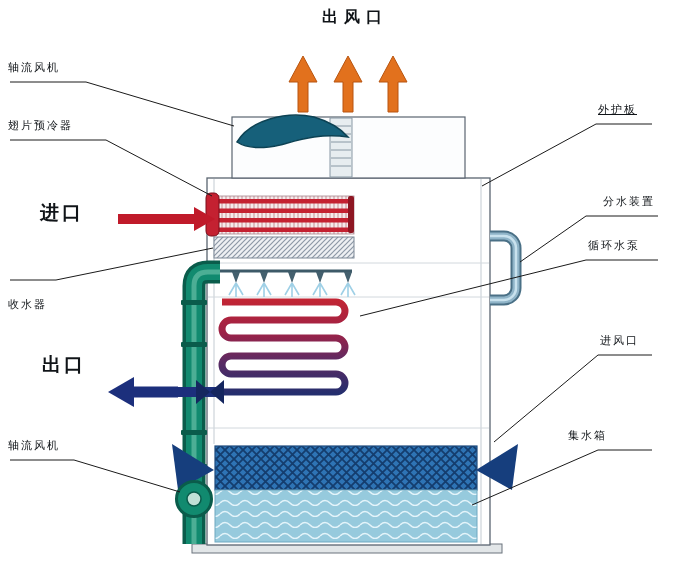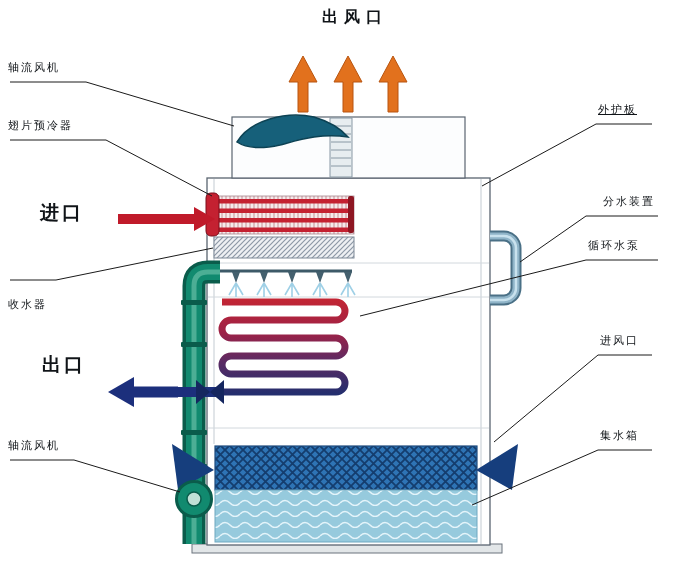--- a/index.html
+++ b/index.html
@@ -183,15 +183,15 @@
 <div class="lbl" style="left:8px;top:118px;">翅片预冷器</div>
 <div class="lbl bold" style="left:40px;top:200px;">进口</div>
 <div class="lbl" style="left:8px;top:258px;margin-top:39px;">收水器</div>
 <div class="lbl bold" style="left:42px;top:352px;">出口</div>
 <div class="lbl" style="left:8px;top:438px;">轴流风机</div>
 
 <div class="lbl" style="left:598px;top:102px;text-decoration:underline;">外护板</div>
 <div class="lbl" style="left:588px;top:194px;margin-left:15px;">分水装置</div>
 <div class="lbl" style="left:588px;top:238px;">循环水泵</div>
 <div class="lbl" style="left:600px;top:333px;">进风口</div>
-<div class="lbl" style="left:600px;top:428px;">集水箱</div>
+<div class="lbl" style="left:568px;top:428px;">集水箱</div>
 
 </div>
 
 </body></html>

